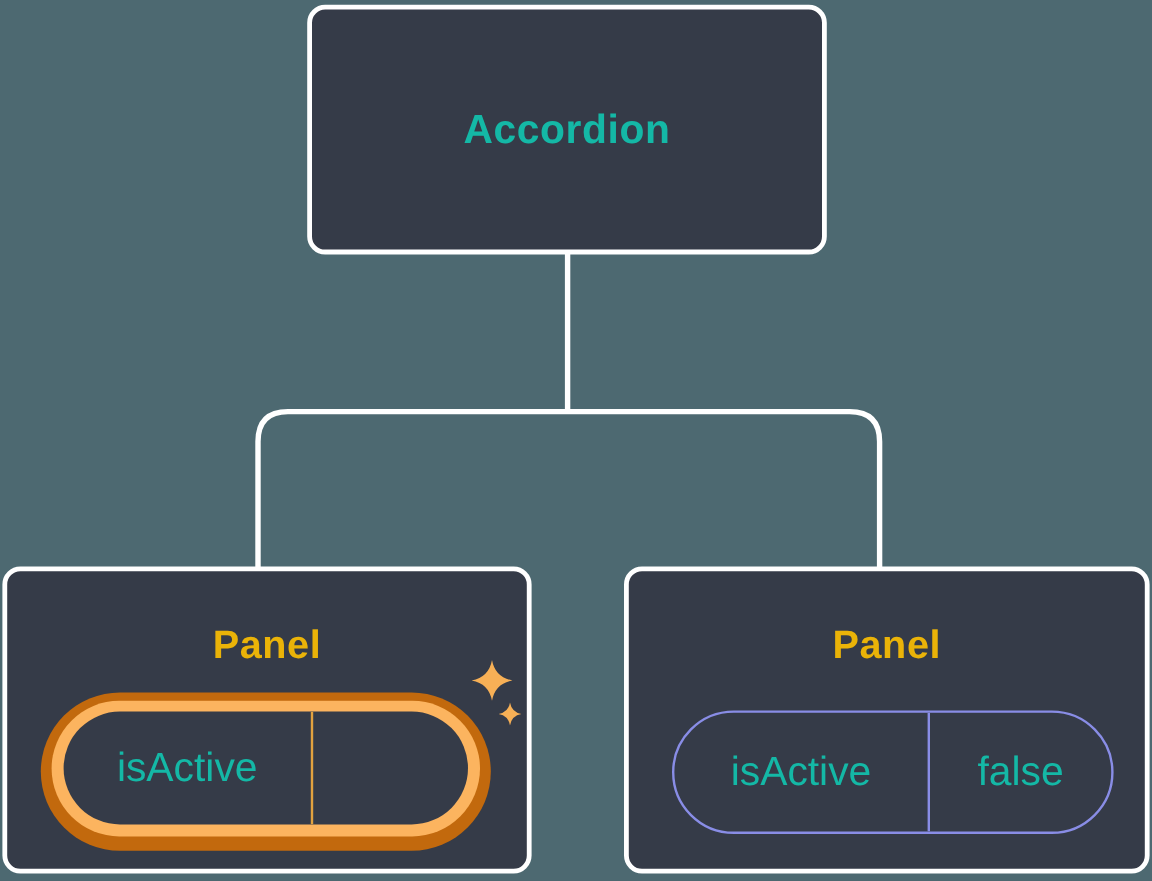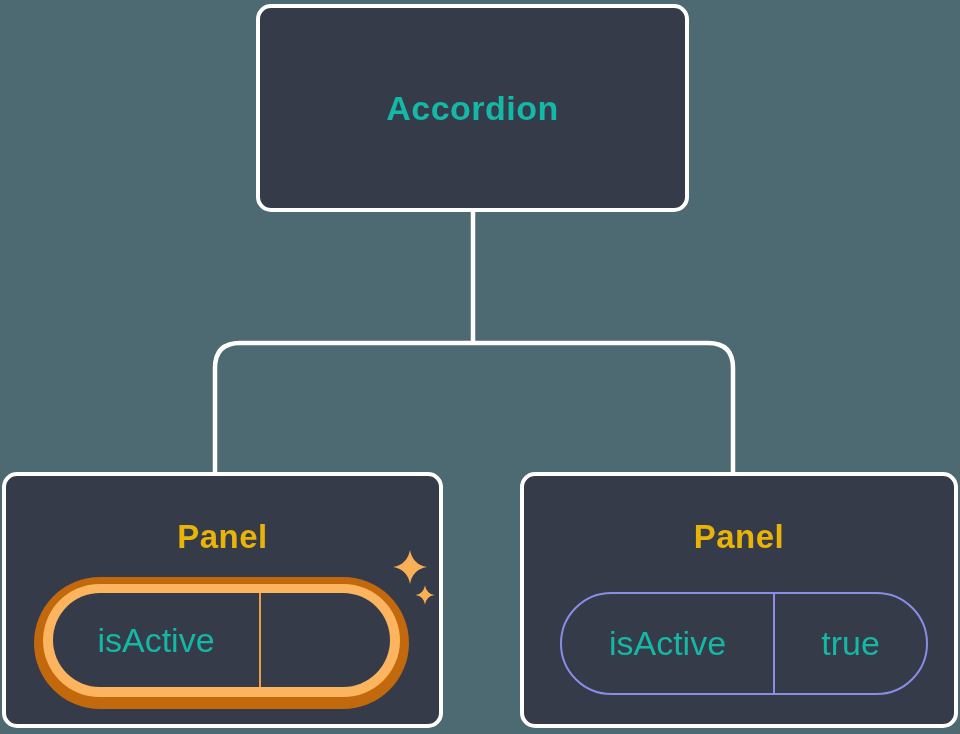--- a/index.html
+++ b/index.html
@@ -152,17 +152,17 @@
       <path d="M37 41.5 Q38.4 49.6 46.5 51 Q38.4 52.4 37 60.5 Q35.6 52.4 27.5 51 Q35.6 49.6 37 41.5 Z" fill="#f7b056"></path>
     </svg>
   </div>
 
   <div class="node panel-right">
     <div class="panel-title">Panel</div>
 
     <div class="pill-plain">
       <span class="pill-cell name-inactive">isActive</span>
       <span class="divider-purple"></span>
-      <span class="pill-cell value-inactive">true</span>
+      <span class="pill-cell value-inactive">false</span>
     </div>
   </div>
 
 </div>
 
 </body></html>

